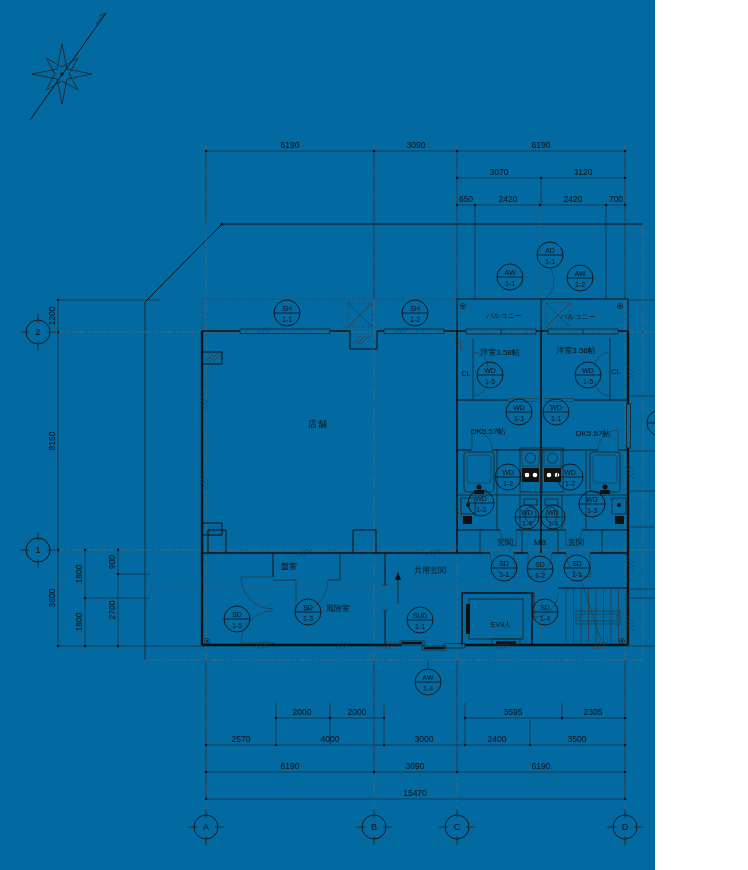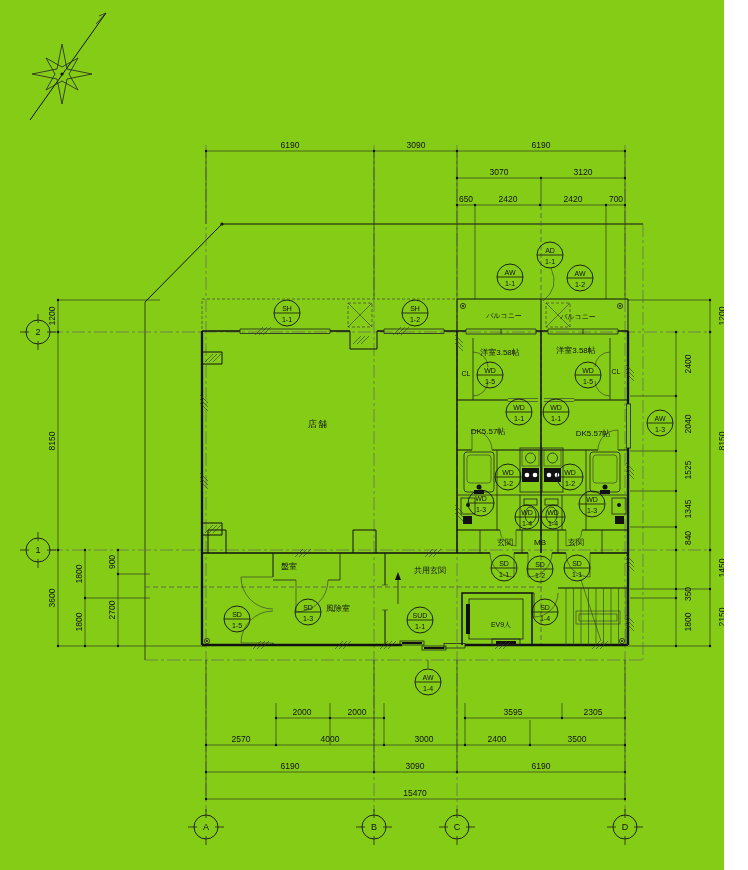--- a/index.html
+++ b/index.html
@@ -1,16 +1,16 @@
 <!DOCTYPE html>
 <html><head>
 <meta charset="utf-8">
 <style>
   html,body{margin:0;padding:0;background:#fff;}
-  .sheet{width:724px;height:870px;position:relative;background:#84cc16;overflow:hidden;}
+  .sheet{width:655px;height:870px;position:relative;background:#0369a1;overflow:hidden;}
   svg{display:block;}
   
   .w25{stroke:#111;stroke-width:2.3;fill:none;stroke-linecap:butt}
   .w16{stroke:#111;stroke-width:1.5;fill:none}
   .w10{stroke:#111;stroke-width:1;fill:none}
   .w08{stroke:#222;stroke-width:0.8;fill:none}
   .w06{stroke:#333;stroke-width:0.6;fill:none}
   .dim{stroke:#222;stroke-width:0.6;fill:none}
   .chain{stroke:#666;stroke-width:0.7;fill:none;stroke-dasharray:13 3 3 3}
   .dash{stroke:#555;stroke-width:0.8;fill:none;stroke-dasharray:5 3}

